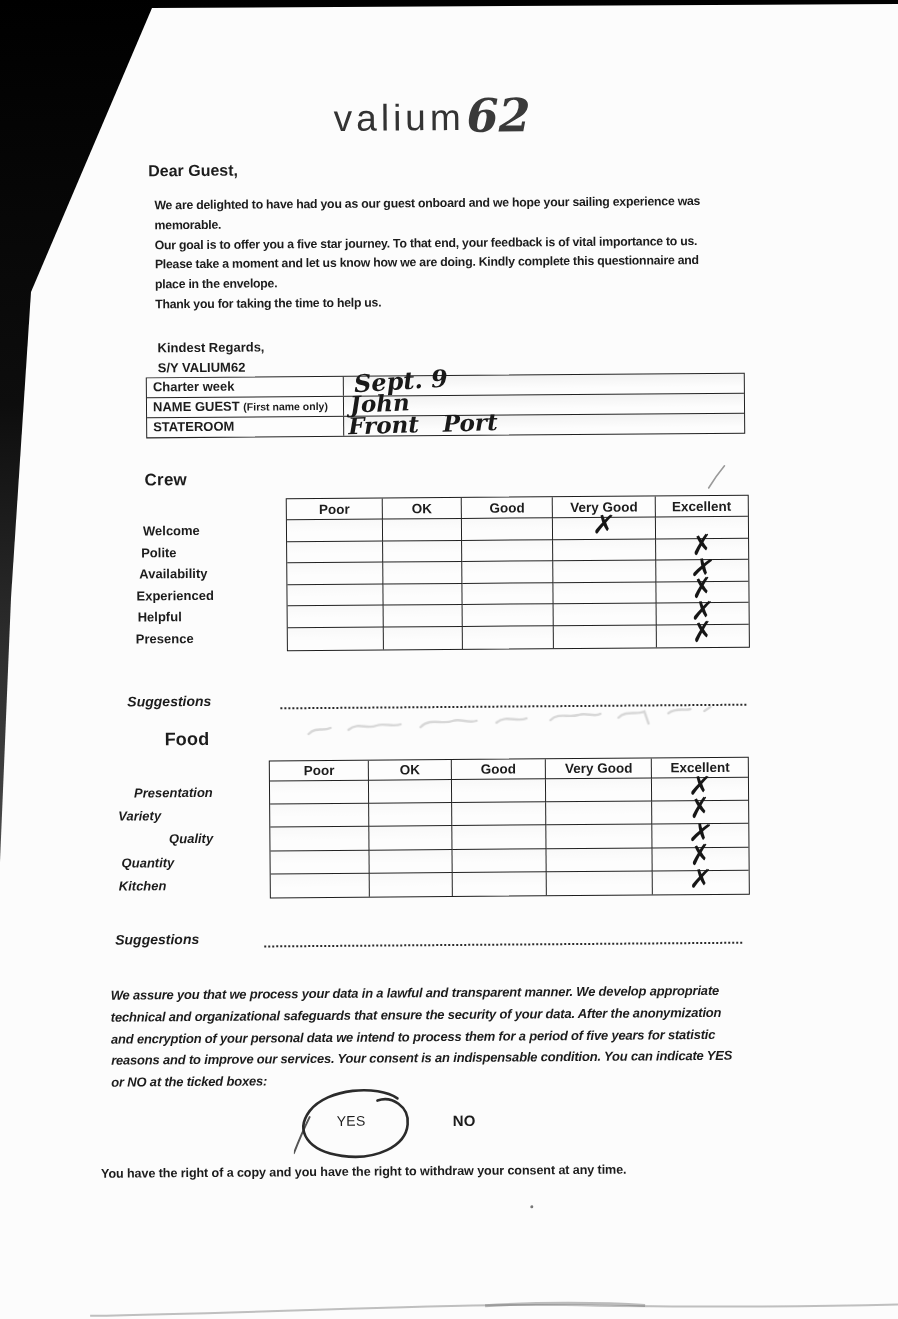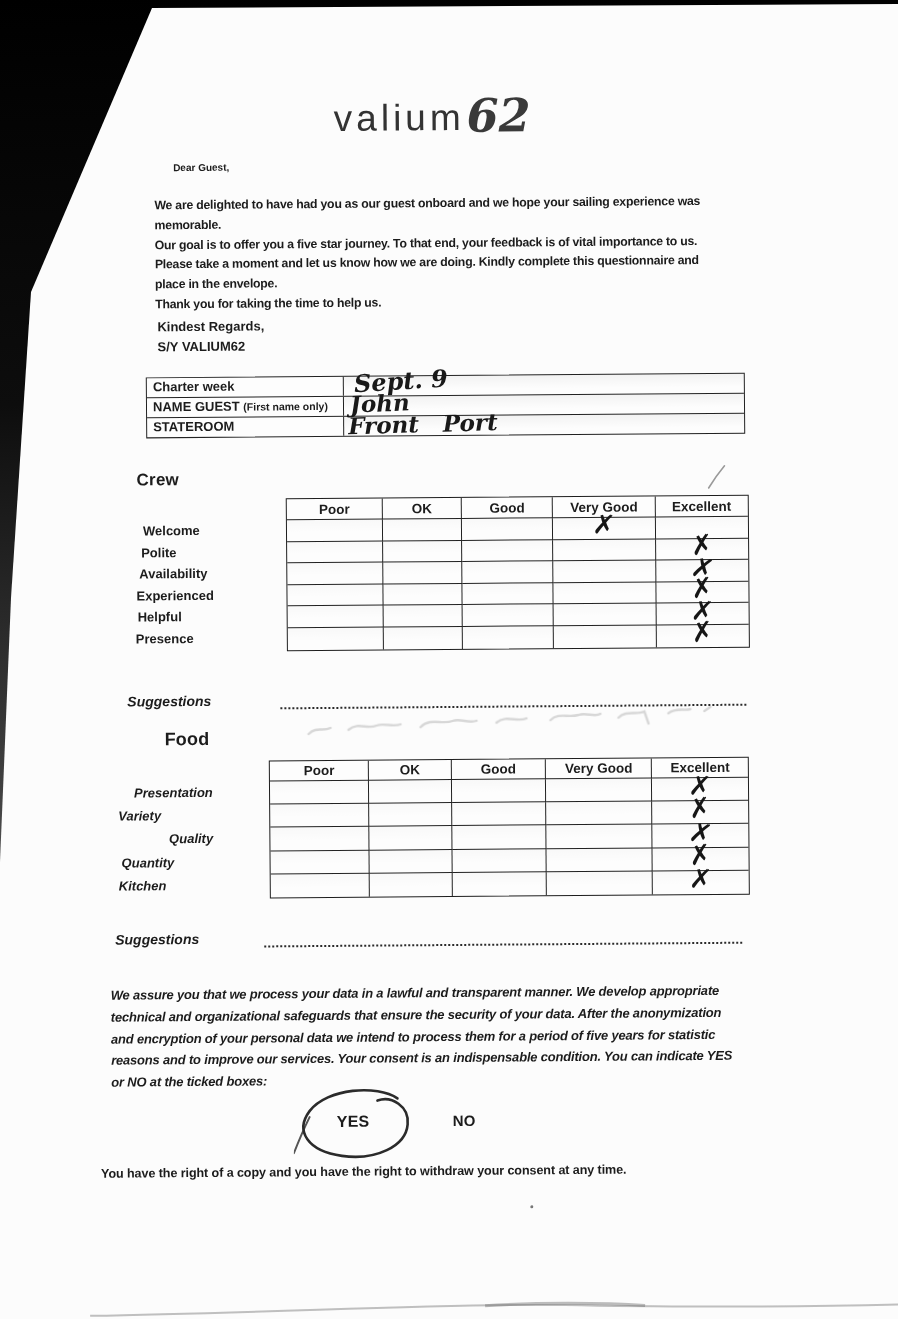--- a/index.html
+++ b/index.html
@@ -15,41 +15,41 @@
   .content{position:absolute;inset:0;transform:rotate(-0.45deg);transform-origin:450px 660px;}
   .abs{position:absolute;}
   .nowrap{white-space:nowrap;}
 
   
   .logo{left:338px;top:98px;display:flex;align-items:flex-end;}
   .logo-word{font-size:37px;letter-spacing:4px;font-weight:400;color:#333;line-height:1;}
   .logo-num{font-family:"DejaVu Serif",serif;font-style:italic;font-weight:700;font-size:46px;line-height:.82;color:#3a3a3a;margin-left:2px;}
 
   
-  .greeting{left:177px;top:160px;font-size:10px;font-weight:600;}
+  .greeting{left:152px;top:160px;font-size:16px;font-weight:600;}
   .intro{left:158px;top:194px;font-size:12.3px;letter-spacing:-0.25px;font-weight:600;line-height:19.8px;}
-  .closing{left:160px;top:315px;font-size:13px;font-weight:700;line-height:20px;}
+  .closing{left:160px;top:336px;font-size:13px;font-weight:700;line-height:20px;}
 
   
   .info-table{left:148px;top:375px;width:599px;border:1.6px solid #222;box-sizing:border-box;background:#fdfdfd;}
   .info-row{display:flex;height:19px;}
   .info-row + .info-row{border-top:1.5px solid #222;}
   .lcell{width:197px;border-right:1.6px solid #222;box-sizing:border-box;padding-left:6px;
          font-weight:700;font-size:13px;line-height:18px;white-space:nowrap;}
   .lnote{font-size:10.5px;font-weight:700;}
   .vcell{flex:1;position:relative;background:linear-gradient(180deg,rgba(0,0,0,.045),rgba(0,0,0,0) 70%);}
   .hand{font-family:"DejaVu Serif",serif;font-style:italic;font-weight:700;font-size:23px;color:#191919;
         position:absolute;white-space:nowrap;line-height:1;z-index:5;}
   .hand-1{left:10px;top:-7px;font-size:24px;transform:rotate(-3deg);}
   .hand-2{left:6px;top:-5px;transform:rotate(-2deg);}
   .hand-3{left:4px;top:-4px;transform:rotate(-1.2deg);word-spacing:16px;}
 
   
   .sec-title{font-size:17px;font-weight:800;letter-spacing:.2px;}
-  .crew-title{left:138px;top:468px;}
+  .crew-title{left:146px;top:468px;}
   .food-title{left:131px;top:727px;font-size:18px;margin-left:33px;}
 
   
   .rtable{border:1.7px solid #1e1e1e;box-sizing:border-box;background:#fdfdfd;}
   .crew-table{left:287px;top:497px;width:463px;}
   .food-table{left:268px;top:759px;width:480px;}
   .thead{display:flex;}
   .crew-table .thead{height:21px;}
   .food-table .thead{height:20px;}
   .hcell{box-sizing:border-box;border-right:1.4px solid #222;border-bottom:1.4px solid #222;
@@ -89,21 +89,21 @@
   .sugg1-label{left:127px;top:691px;}
   .sugg2-label{left:113px;top:929px;}
   .dotline{border-bottom:2.2px dotted #2a2a2a;height:0;}
   .dotline1{left:280px;top:706px;width:466px;}
   .dotline2{left:262px;top:944px;width:478px;}
   .faint-scribble{left:300px;top:703px;opacity:.45;filter:blur(.7px);}
 
   
   .privacy{left:108px;top:982px;font-size:13px;font-style:italic;font-weight:600;
            letter-spacing:-0.2px;line-height:21.8px;}
-  .yes-label{left:333px;top:1112px;font-size:16px;font-weight:700;letter-spacing:.3px;}
+  .yes-label{left:333px;top:1112px;font-size:14px;font-weight:400;letter-spacing:.3px;}
   .no-label{left:449px;top:1112px;font-size:15px;font-weight:700;letter-spacing:.3px;}
   .circle-svg{left:290px;top:1086px;}
   .footer-line{left:97px;top:1164px;font-size:12.6px;font-weight:700;letter-spacing:-0.1px;}
 
   .dot-artifact{left:526px;top:1206px;width:3px;height:3px;border-radius:50%;background:#555;opacity:.8;}
 </style>
 </head>
 <body>
 
 <div class="canvas">

